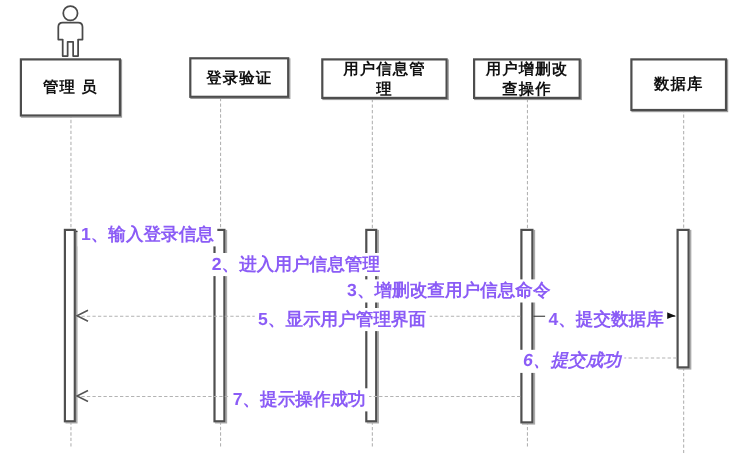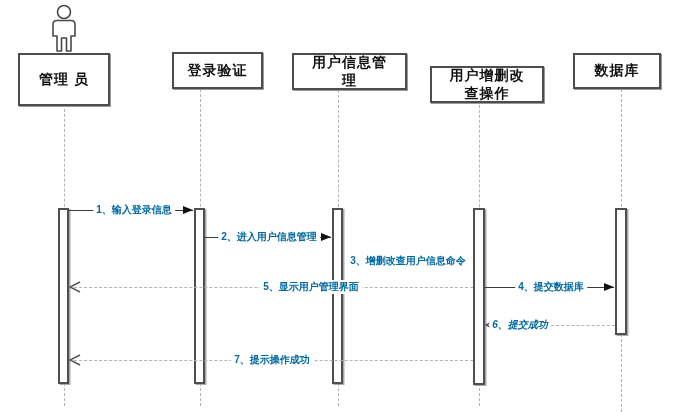--- a/index.html
+++ b/index.html
@@ -16,21 +16,21 @@
 
   .lifeline{position:absolute;width:0;border-left:1px dashed #b3b3b3;}
 
   .abar{position:absolute;box-sizing:border-box;background:#fff;
         border:2px solid #4f4f4f;box-shadow:1.5px 1px 0 #aaa;}
 
   .mline{position:absolute;height:0;border-top:1px solid #3a3a3a;}
   .mline.dashed{border-top:1px dashed #b3b3b3;}
 
   .mlabel{position:absolute;transform:translateX(-50%);white-space:nowrap;
-          background:#fff;padding:0 3px;font-size:10px;font-weight:bold;color:#0369a1;}
+          background:#fff;padding:0 3px;font-size:16px;font-weight:bold;color:#8b5cf6;}
 
   .arr-solid{position:absolute;width:0;height:0;
              border-top:4px solid transparent;border-bottom:4px solid transparent;
              border-left:10px solid #111;}
   .arr-open{position:absolute;}
 </style>
 </head>
 <body>
 
 <div id="canvas">
@@ -48,24 +48,24 @@
 
   <div class="pbox" style="left:18px;top:53px;width:92px;height:53px;">
     <span class="lbl">管理 员</span>
   </div>
   <div class="pbox" style="left:155px;top:52px;width:91px;height:37px;margin-left:17px;">
     <span class="lbl">登录验证</span>
   </div>
   <div class="pbox wrap" style="left:292px;top:53px;width:115px;height:37px;">
     <span class="lbl">用户信息管理</span>
   </div>
-  <div class="pbox wrap" style="left:430px;top:53px;width:114px;height:37px;margin-top:13px;">
+  <div class="pbox wrap" style="left:430px;top:53px;width:98px;height:37px;">
     <span class="lbl">用户增删改查操作</span>
   </div>
-  <div class="pbox" style="left:573px;top:53px;width:88px;height:36px;">
+  <div class="pbox" style="left:573px;top:53px;width:88px;height:48px;">
     <span class="lbl">数据库</span>
   </div>
 
   <div class="abar" style="left:58px;top:208px;width:11px;height:176px;"></div>
   <div class="abar" style="left:194px;top:208px;width:11px;height:176px;"></div>
   <div class="abar" style="left:332px;top:208px;width:11px;height:176px;"></div>
   <div class="abar" style="left:473px;top:208px;width:12px;height:177px;"></div>
   <div class="abar" style="left:615px;top:208px;width:12px;height:127px;"></div>
 
   <div class="mline" style="left:69px;top:210px;width:124px;"></div>

